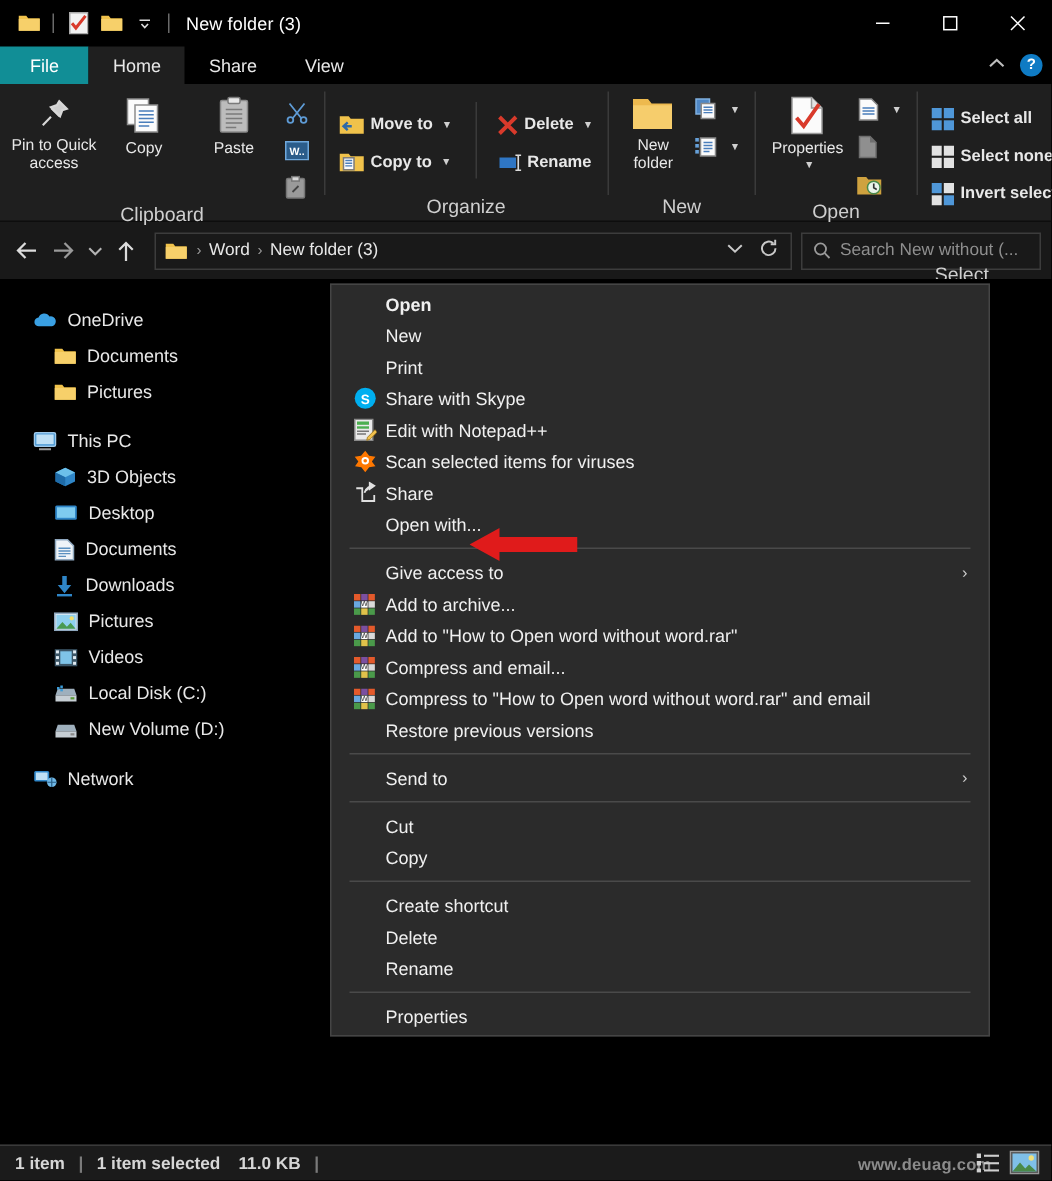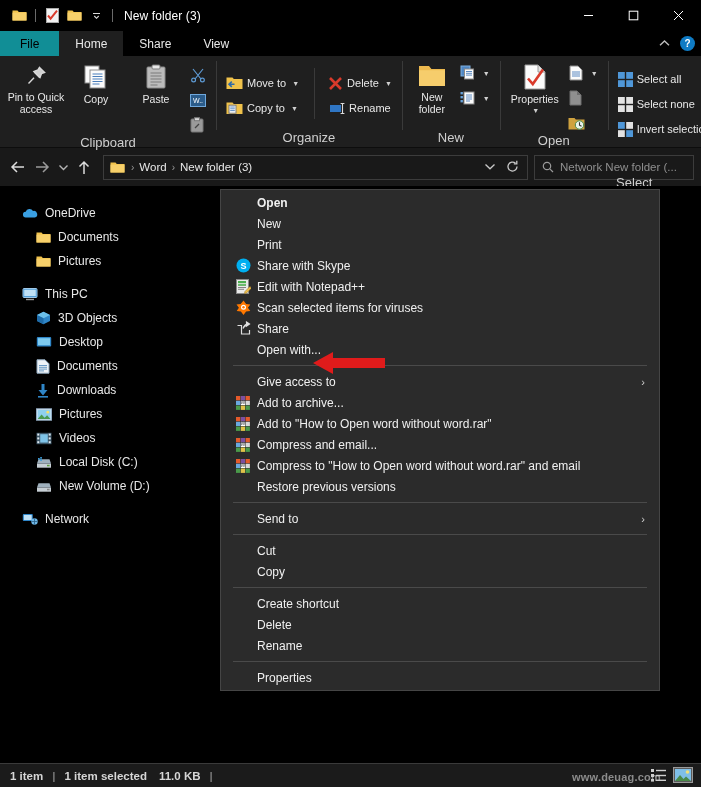--- a/index.html
+++ b/index.html
@@ -16,38 +16,38 @@
   .qat{display:flex;align-items:center;gap:0px;}
   .qat-icon{width:22px;height:22px;display:flex;align-items:center;justify-content:center;}
   .sep-v{width:1px;height:13px;background:#6a6a6a;margin:0 5px;}
   .title-text{font-size:12px;color:#ffffff;margin-left:6px;letter-spacing:.1px;}
   .winctl{position:absolute;right:0;top:0;height:31px;display:flex;}
   .winctl div{width:45px;height:31px;display:flex;align-items:center;justify-content:center;color:#fff;}
 
   
   .tabs{height:25px;display:flex;align-items:stretch;background:#000;flex:none;position:relative;}
   .tab{display:flex;align-items:center;padding:0 16px;font-size:12px;color:#e8e8e8;}
-  .tab.file{background:#118e96;color:#000000;padding:0 20px;}
+  .tab.file{background:#118e96;color:#ffffff;padding:0 20px;}
   .tab.active{background:#1f1f1f;}
   .ribbon-right{position:absolute;right:6px;top:0;height:25px;display:flex;align-items:center;gap:9px;}
   .chev{color:#cfcfcf;font-size:11px;}
   .help{width:15px;height:15px;border-radius:50%;background:#0f7bc4;color:#fff;font-size:10px;
         display:flex;align-items:center;justify-content:center;font-weight:bold;}
 
   
   .ribbon{height:92px;background:#1f1f1f;display:flex;flex:none;border-bottom:1px solid #0d0d0d;position:relative;}
   .rgroup{display:flex;flex-direction:column;align-items:center;justify-content:space-between;
           padding:4px 0 2px 0;position:relative;height:92px;}
   .rgroup + .rgroup::before{content:"";position:absolute;left:0;top:5px;bottom:18px;width:1px;background:#3a3a3a;}
   .rgroup-body{display:flex;align-items:flex-start;padding:0 7px;gap:2px;flex:1;}
   .rgroup-label{font-size:13px;color:#cfcfcf;line-height:14px;padding-bottom:1px;}
   .bigbtn{width:58px;display:flex;flex-direction:column;align-items:center;padding-top:3px;gap:2px;}
   .bigbtn .lbl{font-size:10.5px;color:#e8e8e8;text-align:center;line-height:12px;}
   .smallcol{display:flex;flex-direction:column;justify-content:flex-start;padding-top:4px;gap:3px;}
-  .smallbtn{display:flex;align-items:center;gap:4px;height:22px;padding:0 3px;font-size:11px;color:#e8e8e8;white-space:nowrap;}
+  .smallbtn{display:flex;align-items:center;gap:4px;height:22px;padding:0 3px;font-size:11px;color:#e8e8e8;white-space:nowrap;font-weight:bold;}
   .caret{font-size:7px;color:#cfcfcf;margin-left:2px;}
   .icon{display:inline-flex;align-items:center;justify-content:center;flex:none;}
 
   
   .addrbar{height:38px;background:#191919;display:flex;align-items:center;padding:0 7px;gap:2px;flex:none;}
   .navbtn{width:22px;height:24px;display:flex;align-items:center;justify-content:center;color:#dcdcdc;font-size:14px;}
   .navbtn.dim{color:#8a8a8a;font-size:9px;width:16px;}
   .crumbbox{flex:1;height:25px;background:#191919;border:1px solid #3c3c3c;display:flex;align-items:center;
             padding:0 4px;margin:0 4px 0 6px;}
   .crumbs{display:flex;align-items:center;gap:2px;flex:1;font-size:11.5px;color:#e8e8e8;}
@@ -474,21 +474,21 @@
         </span>
       </div>
     </div>
     <div class="searchbox">
       <span class="icon">
         <svg width="12" height="12" viewBox="0 0 12 12">
             <circle cx="5" cy="5" r="3.7" fill="none" stroke="#9a9a9a" stroke-width="1.2"></circle>
             <path d="M7.8 7.8L11 11" stroke="#9a9a9a" stroke-width="1.2"></path>
           </svg>
       </span>
-      <span class="ph">Network New folder (...</span>
+      <span class="ph">Search New without (...</span>
     </div>
   </div>
 
   <div class="main">
 
     <div class="navpane">
       <div class="nav-gap"></div>
       <div class="nav-item">
         <span class="icon">
           <svg width="16" height="12" viewBox="0 0 16 12">

